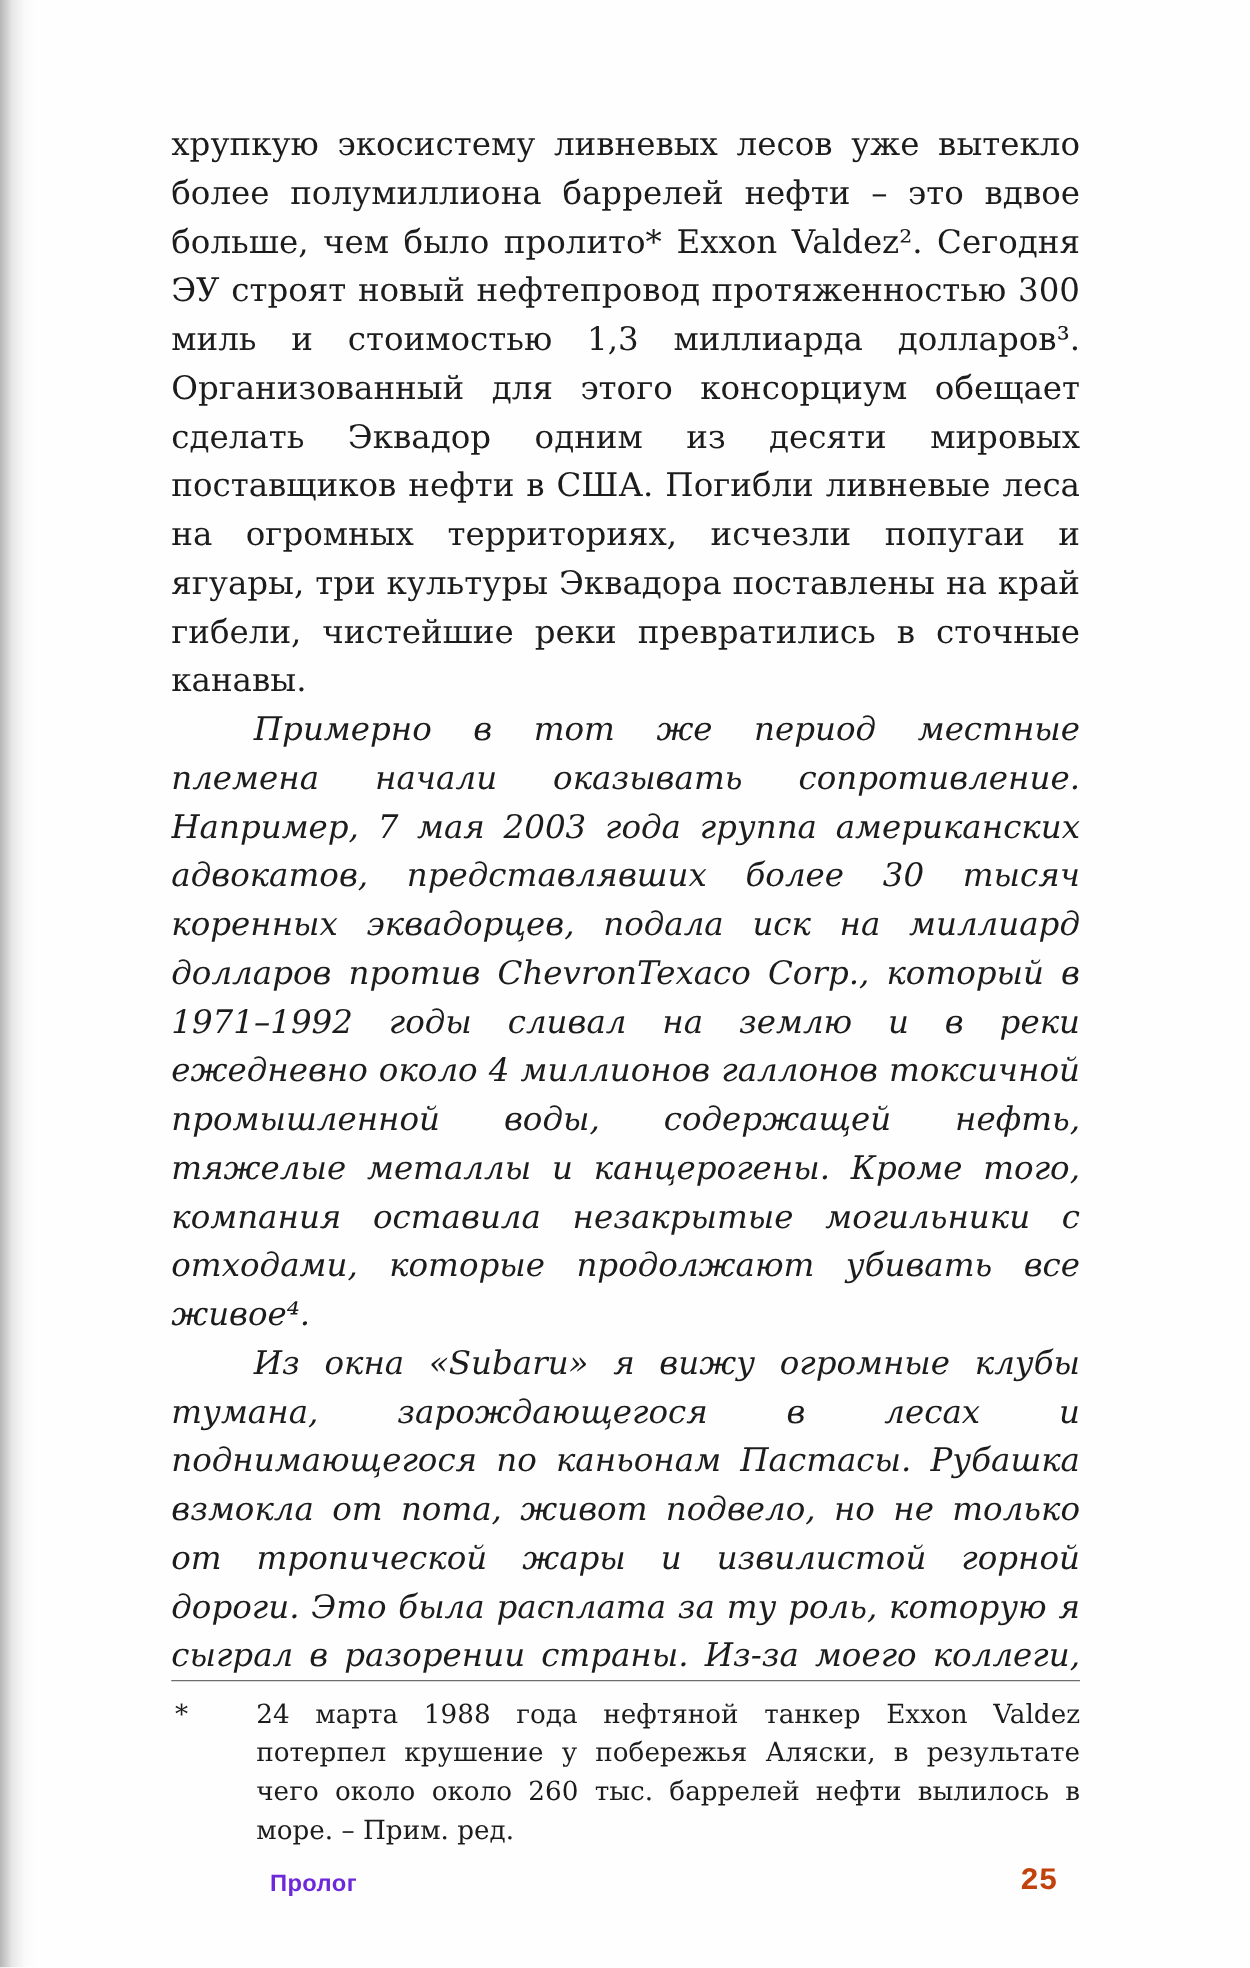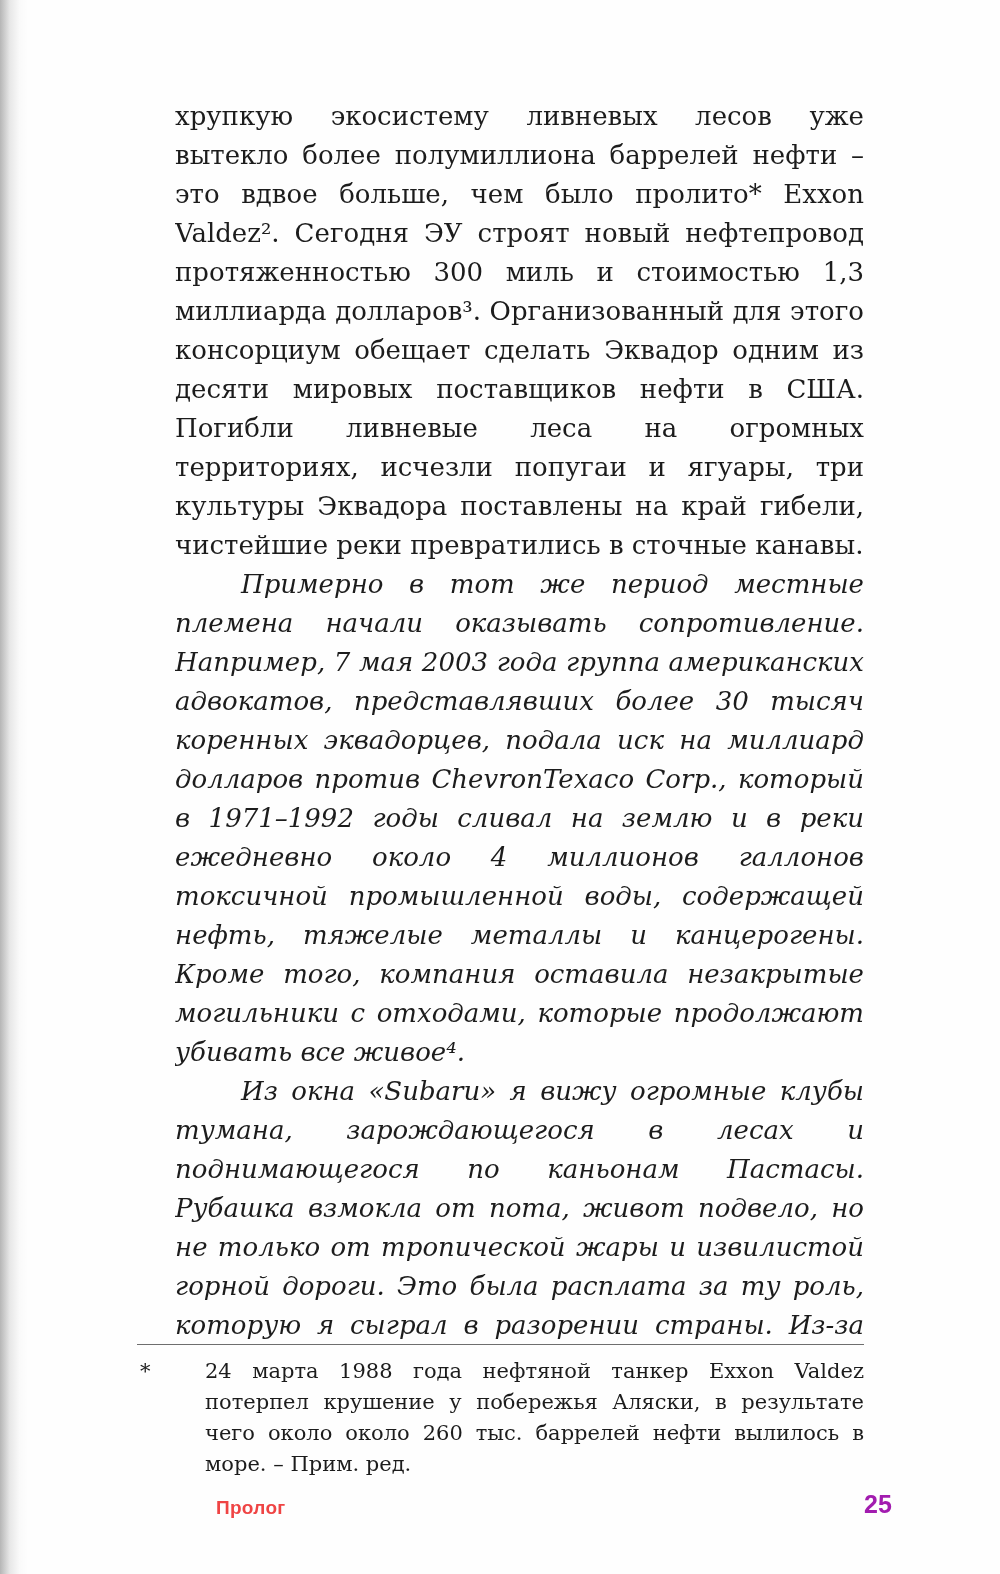--- a/index.html
+++ b/index.html
@@ -30,21 +30,20 @@
   }
   .text-block {
     position: absolute;
     left: 137px;
     top: 97px;
     width: 727px;
   }
   .paragraphs {
     max-height: 1246px;
     overflow: hidden;
-    margin-left: 38px;
   }
   .para {
     font-size: 26px;
     line-height: 39px;
     text-align: justify;
     hyphens: auto;
     -webkit-hyphens: auto;
   }
   .para.indent { text-indent: 66px; font-style: italic; }
 
@@ -76,32 +75,31 @@
   }
   .fn-attr { }
 
   .running-title {
     position: absolute;
     left: 216px;
     top: 1497px;
     font-family: "Liberation Sans", sans-serif;
     font-weight: 700;
     font-size: 19px;
-    color: #ef4444;
+    color: #6d28d9;
     letter-spacing: 0.3px;
   }
   .page-number {
     position: absolute;
     left: 816px;
     top: 1490px;
-    font-family: Liberation Sans, sans-serif;
+    font-family: Liberation Mono, monospace;
     font-weight: 700;
     font-size: 25px;
-    color: #a21caf;
-    margin-left: 48px;
+    color: #c2410c;
   }
 </style>
 </head>
 <body>
 
 <div class="page">
 
   <div class="gutter"></div>
 
   <main class="text-block">

